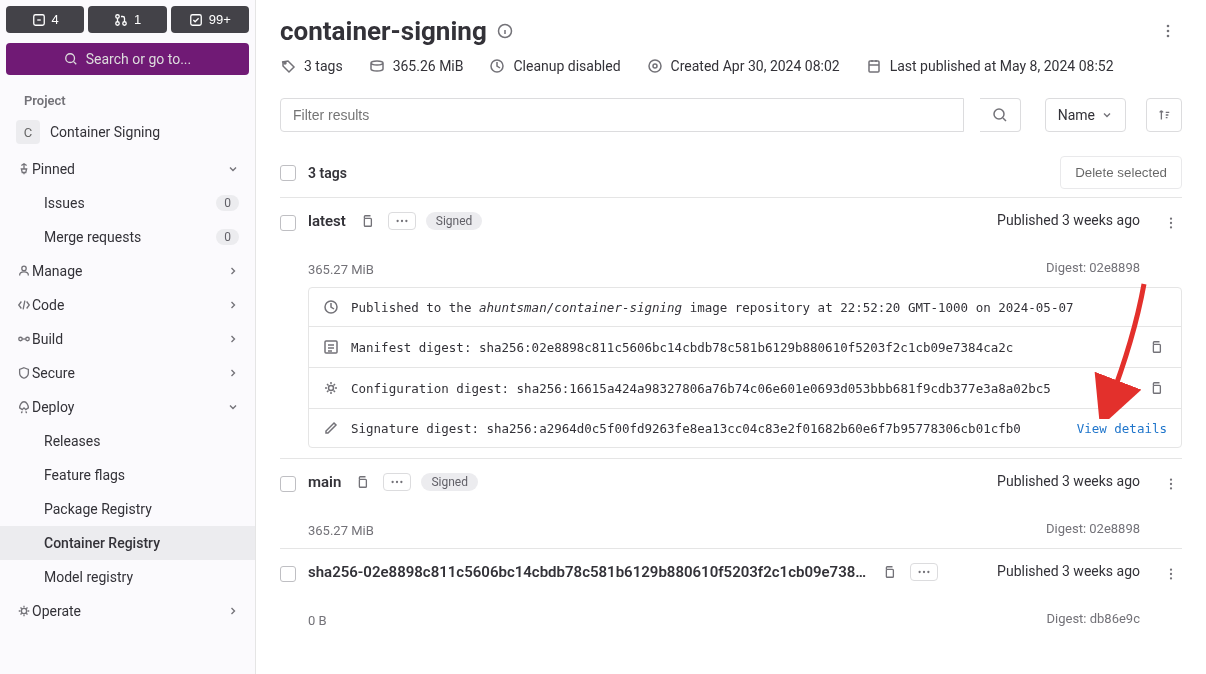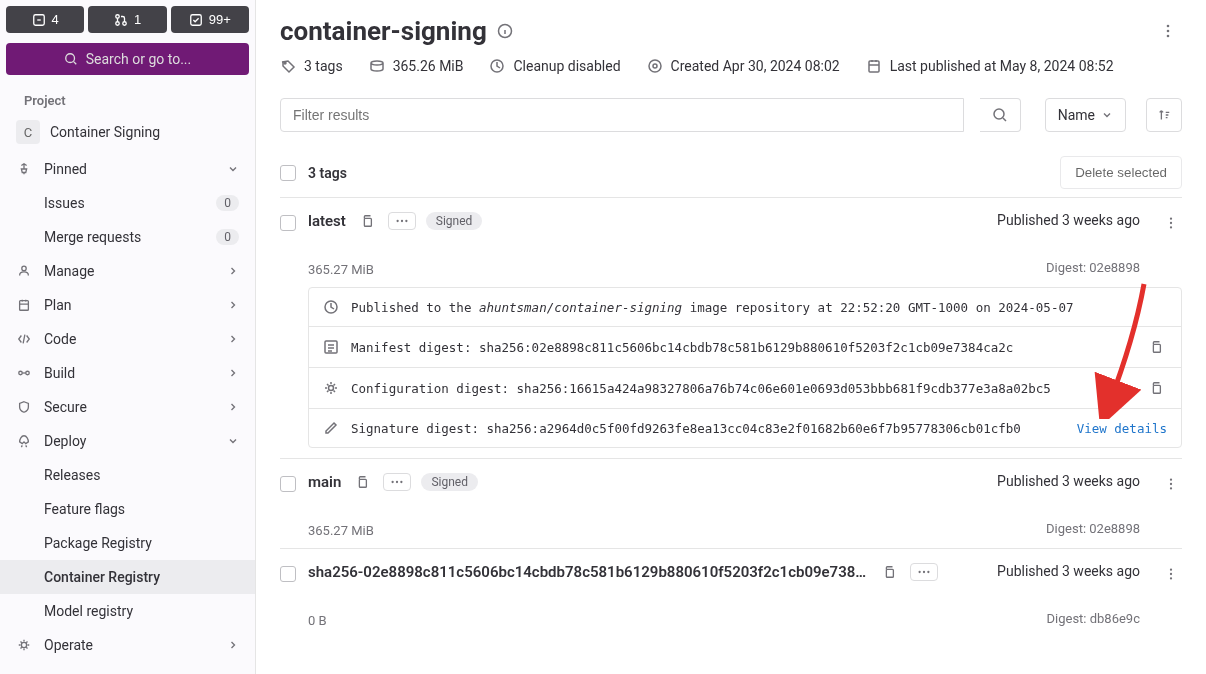--- a/index.html
+++ b/index.html
@@ -77,21 +77,21 @@
       font-size: 13px;
       color: #666;
     }
     .nav {
       list-style: none;
     }
     .nav-item {
       display: flex;
       align-items: center;
       padding: 9px 16px;
-      gap: 12px;
+      gap: 0;
       cursor: pointer;
       color: #333238;
     }
     .nav-item.indent { padding-left: 44px; }
     .nav-item.active { background: #ececef; font-weight: 500; }
     .nav-item .chevron { margin-left: auto; color: #737278; }
     .nav-icon { width: 16px; height: 16px; color: #737278; flex-shrink: 0; display: flex; align-items: center; justify-content: center;}
     .badge {
       margin-left: auto;
       background: #ececef;
@@ -349,34 +349,20 @@
     </li>
 
     <li class="nav-item">
       <span class="nav-icon">
           <svg width="14" height="14" viewBox="0 0 16 16" fill="none" stroke="currentColor" stroke-width="1.5">
             <circle cx="8" cy="5" r="2.5"></circle>
             <path d="M3 13c0-2.5 2-4 5-4s5 1.5 5 4"></path>
           </svg>
         </span>
       <span>Manage</span>
-      <span class="chevron">
-          <svg width="12" height="12" viewBox="0 0 16 16" fill="none" stroke="currentColor" stroke-width="1.8">
-            <path d="M6 4l4 4-4 4"></path>
-          </svg>
-        </span>
-    </li>
-    <li class="nav-item">
-      <span class="nav-icon">
-          <svg width="14" height="14" viewBox="0 0 16 16" fill="none" stroke="currentColor" stroke-width="1.5">
-            <rect x="3" y="3" width="10" height="11" rx="1"></rect>
-            <path d="M6 2v2M10 2v2M3 7h10"></path>
-          </svg>
-        </span>
-      <span>Plan</span>
       <span class="chevron">
           <svg width="12" height="12" viewBox="0 0 16 16" fill="none" stroke="currentColor" stroke-width="1.8">
             <path d="M6 4l4 4-4 4"></path>
           </svg>
         </span>
     </li>
     <li class="nav-item">
       <span class="nav-icon">
           <svg width="14" height="14" viewBox="0 0 16 16" fill="none" stroke="currentColor" stroke-width="1.5">
             <path d="M5 4L2 8l3 4M11 4l3 4-3 4M9 3l-2 10"></path>

